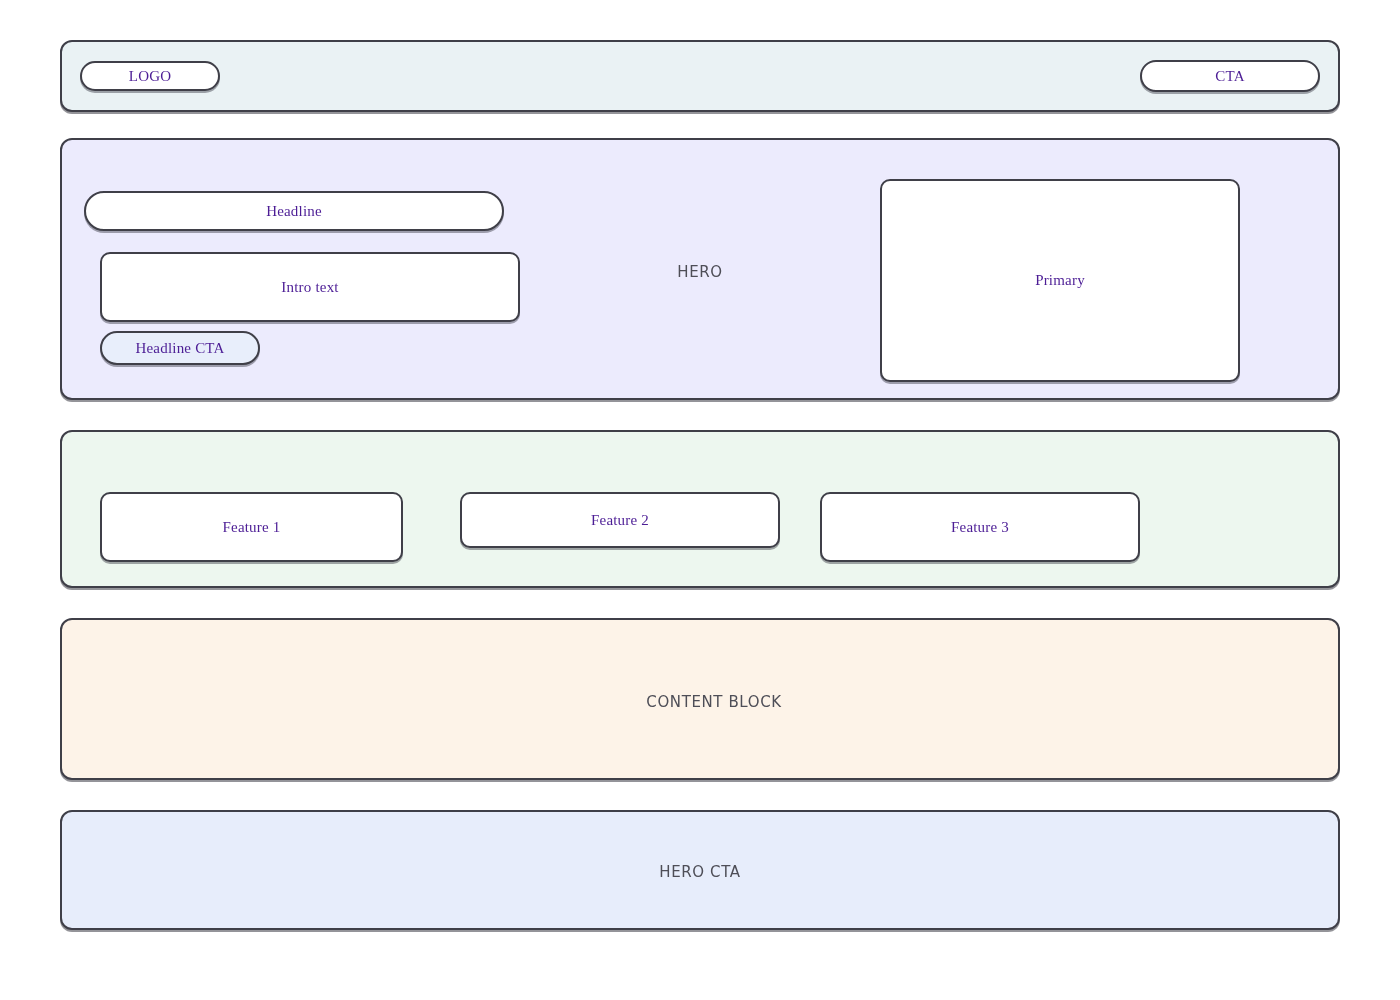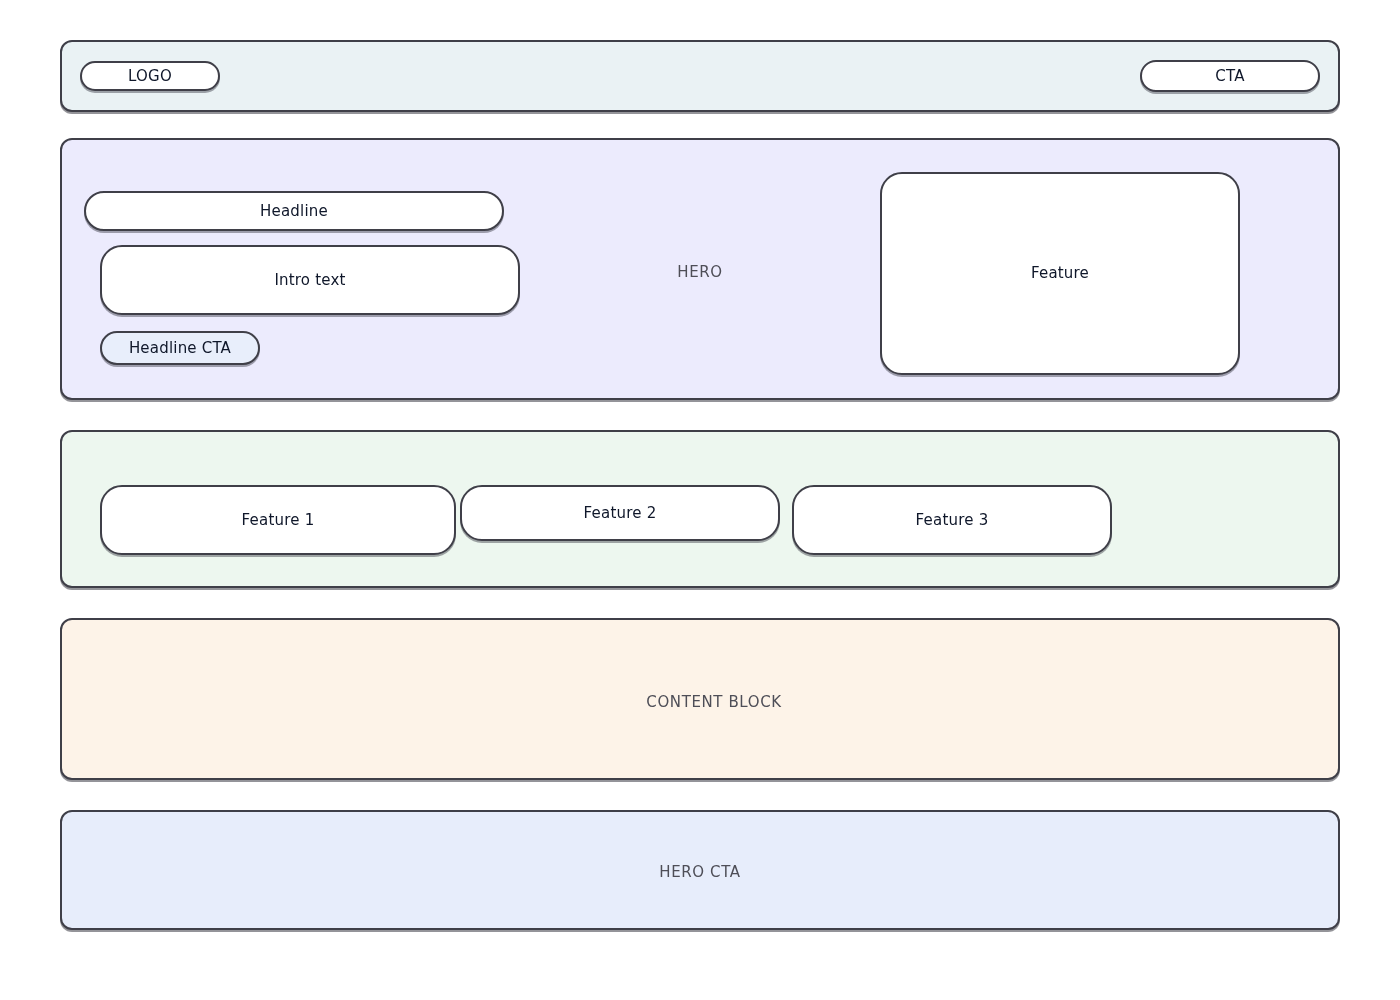--- a/index.html
+++ b/index.html
@@ -37,29 +37,30 @@
   .wirebox {
     position: absolute;
     box-sizing: border-box;
     background: #ffffff;
     border: 2px solid #3f3f48;
     display: flex;
     align-items: center;
     justify-content: center;
     box-shadow: 0 2px 0 0 rgba(60,60,70,0.45);
   }
-  .wirebox.rect  { border-radius: 22px; }
+  .wirebox.rect  { border-radius: 10px; margin-top: 7px; }
   .wirebox.pill  { border-radius: 999px; }
 
   .lbl {
     font-size: 15px;
     line-height: 1;
-    color: #0f172a;
+    color: #4c1d95;
     white-space: nowrap;
     letter-spacing: .2px;
+    font-family: Liberation Serif, serif;
   }
 
   
   .band-label {
     position: absolute;
     left: 0;
     right: 0;
     text-align: center;
     font-size: 15px;
     color: #4e4e57;
@@ -75,23 +76,23 @@
   
   #hero-band      { left: 60px;  top: 138px; width: 1280px; height: 262px; background: #ecebfd; }
   #hero-headline  { left: 84px; top: 191px; width: 420px;  height: 40px; }
   #hero-intro     { left: 100px; top: 245px; width: 420px;  height: 70px; }
   #hero-primary   { left: 100px; top: 331px; width: 160px;  height: 34px; background: #e8eefb; }
   #hero-visual    { left: 880px; top: 172px; width: 360px;  height: 203px; }
   #hero-label     { top: 263px; }
 
   
   #features-band  { left: 60px;  top: 430px; width: 1280px; height: 158px; background: #edf7ef; }
-  #feature-1      { left: 100px; top: 485px; width: 356px;  height: 70px; }
+  #feature-1      { left: 100px; top: 485px; width: 303px;  height: 70px; }
   #feature-2      { left: 460px; top: 485px; width: 320px;  height: 56px; }
-  #feature-3      { left: 792px; top: 485px; width: 320px;  height: 70px; }
+  #feature-3      { left: 820px; top: 485px; width: 320px;  height: 70px; }
 
   
   #content-band   { left: 60px;  top: 618px; width: 1280px; height: 162px; background: #fdf3e8; }
   #content-label  { top: 693px; padding-left: 28px; }
 
   
   #final-band     { left: 60px;  top: 810px; width: 1280px; height: 120px; background: #e7edfb; }
   #final-label    { top: 863px; }
 </style>
 </head>
@@ -114,21 +115,21 @@
   <div class="wirebox pill" id="hero-headline">
     <span class="lbl">Headline</span>
   </div>
   <div class="wirebox rect" id="hero-intro">
     <span class="lbl">Intro text</span>
   </div>
   <div class="wirebox pill" id="hero-primary">
     <span class="lbl">Headline CTA</span>
   </div>
   <div class="wirebox rect" id="hero-visual">
-    <span class="lbl">Feature</span>
+    <span class="lbl">Primary</span>
   </div>
 
   <div class="band" id="features-band"></div>
   <div class="wirebox rect" id="feature-1">
     <span class="lbl">Feature 1</span>
   </div>
   <div class="wirebox rect" id="feature-2">
     <span class="lbl">Feature 2</span>
   </div>
   <div class="wirebox rect" id="feature-3">

